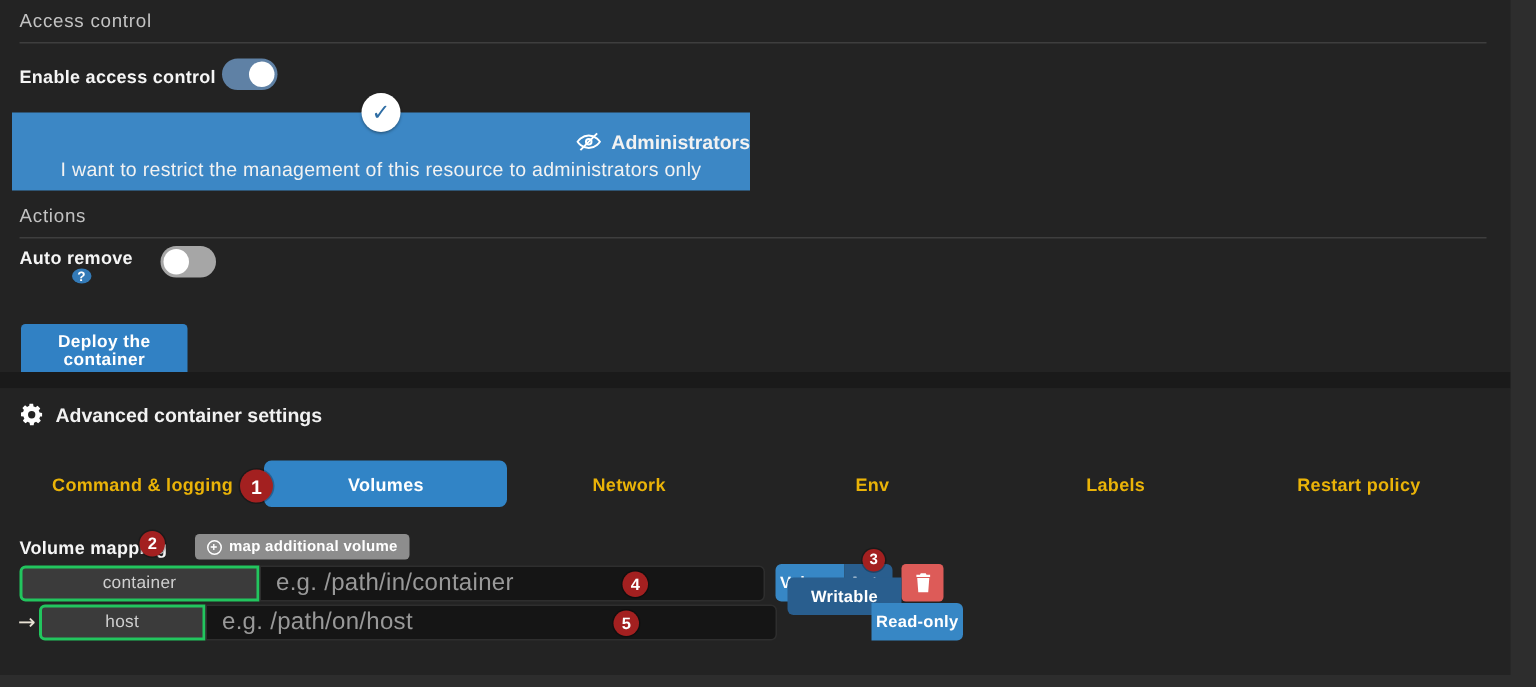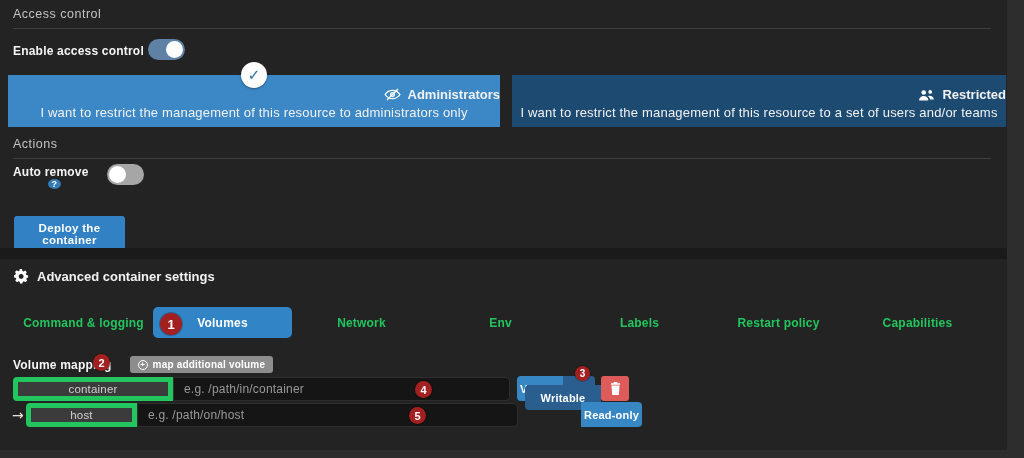--- a/index.html
+++ b/index.html
@@ -53,40 +53,40 @@
   .btn-primary {
     position:absolute; background:#3181c4; color:#fff; border:none; border-radius:3px;
     font-family:inherit; font-size:11.5px; font-weight:bold; letter-spacing:.3px; cursor:pointer;
   }
 
   .adv-title { position:absolute; top:10px; left:14px; display:flex; align-items:center; gap:8px;
                font-size:13px; font-weight:bold; }
 
   .tabbar { position:absolute; top:48px; left:14px; width:973px; height:31px; display:flex; }
   .tab { flex:1; display:flex; align-items:center; justify-content:center;
-         font-size:12px; font-weight:bold; color:#22c55e; letter-spacing:.2px; cursor:pointer; }
+         font-size:12px; font-weight:bold; color:#eab308; letter-spacing:.2px; cursor:pointer; }
   .tab.active { background:#3184c6; color:#fff; border-radius:5px; }
 
   .vm-title-row { position:absolute; top:97px; left:13px; display:flex; align-items:center; }
   .pill-btn {
     margin-left:18px; height:17px; display:inline-flex; align-items:center; gap:5px;
     background:#8d8d8d; color:#fff; border:none; border-radius:3px; cursor:pointer;
     font-family:inherit; font-size:10px; font-weight:bold; padding:0 8px; letter-spacing:.2px;
   }
   .plus-circle { display:inline-flex; align-items:center; justify-content:center;
     width:10px; height:10px; border:1px solid #fff; border-radius:50%; font-size:8px; font-weight:bold; }
 
   .addon {
-    position:absolute; height:24px; background:#3b3b3b; border:5px solid #22c55e;
+    position:absolute; height:24px; background:#3b3b3b; border:2px solid #22c55e;
     border-radius:4px 0 0 4px; color:#cfcfcf; font-size:11.5px;
     display:flex; align-items:center; justify-content:center; letter-spacing:.2px;
   }
   .vm-input {
     position:absolute; height:24px; background:#151515; border:1px solid #2e2e2e;
-    border-radius:0 4px 4px 0; color:#ddd; font-family:inherit; font-size:12px;
+    border-radius:0 4px 4px 0; color:#ddd; font-family:inherit; font-size:16px;
     padding:0 10px; letter-spacing:.2px; outline:none;
   }
   .vm-input::placeholder { color:#999; opacity:1; }
 
   .grp-btn { position:absolute; height:25px; border:none; color:#fff; cursor:pointer;
              font-family:inherit; font-size:11px; font-weight:bold; letter-spacing:.2px; }
   .grp-left  { border-radius:4px 0 0 4px; }
   .grp-right { border-radius:0 4px 4px 0; }
   .grp-idle   { background:#3787c5; }
   .grp-active { background:#295e8e; }
@@ -132,34 +132,20 @@
           <path d="M1 7s3-4.5 8-4.5S17 7 17 7s-3 4.5-8 4.5S1 7 1 7z"></path>
           <circle cx="9" cy="7" r="2"></circle>
           <line x1="3" y1="13" x2="15" y2="1"></line>
         </svg>
       </span>
       <span>Administrators</span>
     </div>
     <div class="opt-desc">I want to restrict the management of this resource to administrators only</div>
   </div>
 
-  <div class="option-box" id="option-restricted">
-    <div class="opt-title">
-      <span style="display:inline-flex;">
-        <svg width="17" height="12" viewBox="0 0 18 13" fill="#fff">
-          <circle cx="6" cy="3.8" r="2.5"></circle>
-          <path d="M1 12.5c0-3.1 2.2-4.8 5-4.8s5 1.7 5 4.8z"></path>
-          <circle cx="13" cy="3.2" r="2"></circle>
-          <path d="M12 7.4c2.7 0 5 1.4 5 4.1h-4.2c-.2-1.8-1-3.2-2.4-4z"></path>
-        </svg>
-      </span>
-      <span>Restricted</span>
-    </div>
-    <div class="opt-desc">I want to restrict the management of this resource to a set of users and/or teams</div>
-  </div>
 
   <div class="section-header" style="top:137px;">Actions</div>
 
   <div class="label-row" style="top:165px; left:13px;flex-direction:column;">
     <span class="bold-label">Auto remove</span>
     <span class="q-icon">?</span>
   </div>
   <div class="toggle off" style="left:107px; top:164px;">
     <span class="knob"></span>
   </div>
@@ -181,21 +167,20 @@
     <span>Advanced container settings</span>
   </div>
 
   <div class="tabbar">
     <div class="tab">Command &amp; logging</div>
     <div class="tab active">Volumes</div>
     <div class="tab">Network</div>
     <div class="tab">Env</div>
     <div class="tab">Labels</div>
     <div class="tab">Restart policy</div>
-    <div class="tab">Capabilities</div>
   </div>
 
   <div class="vm-title-row">
     <span class="bold-label">Volume mapping</span>
     <button class="pill-btn">
       <span class="plus-circle">+</span>
       <span>map additional volume</span>
     </button>
   </div>
 

